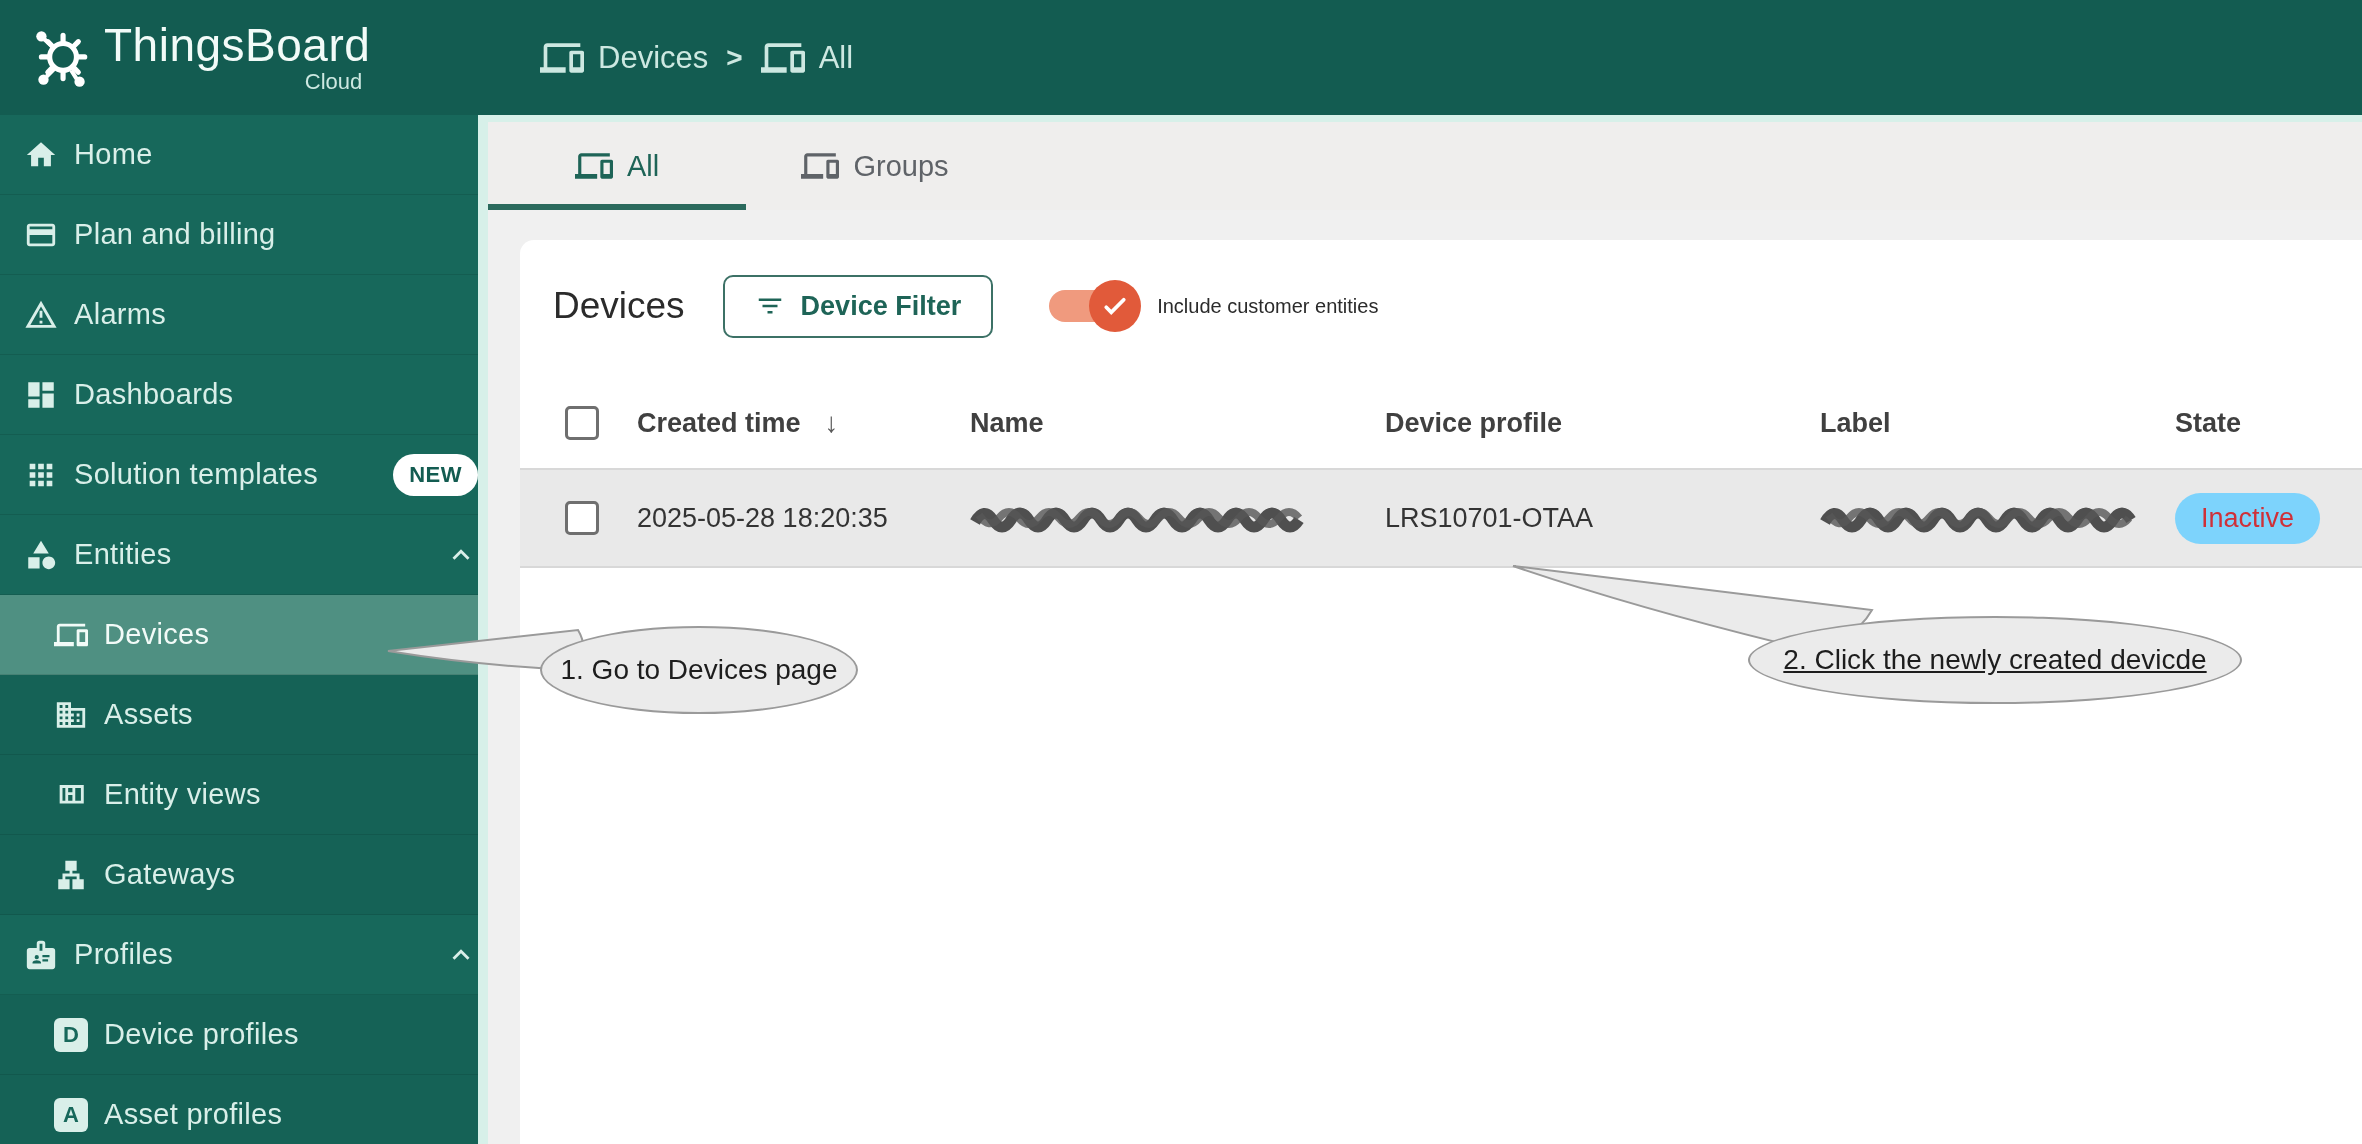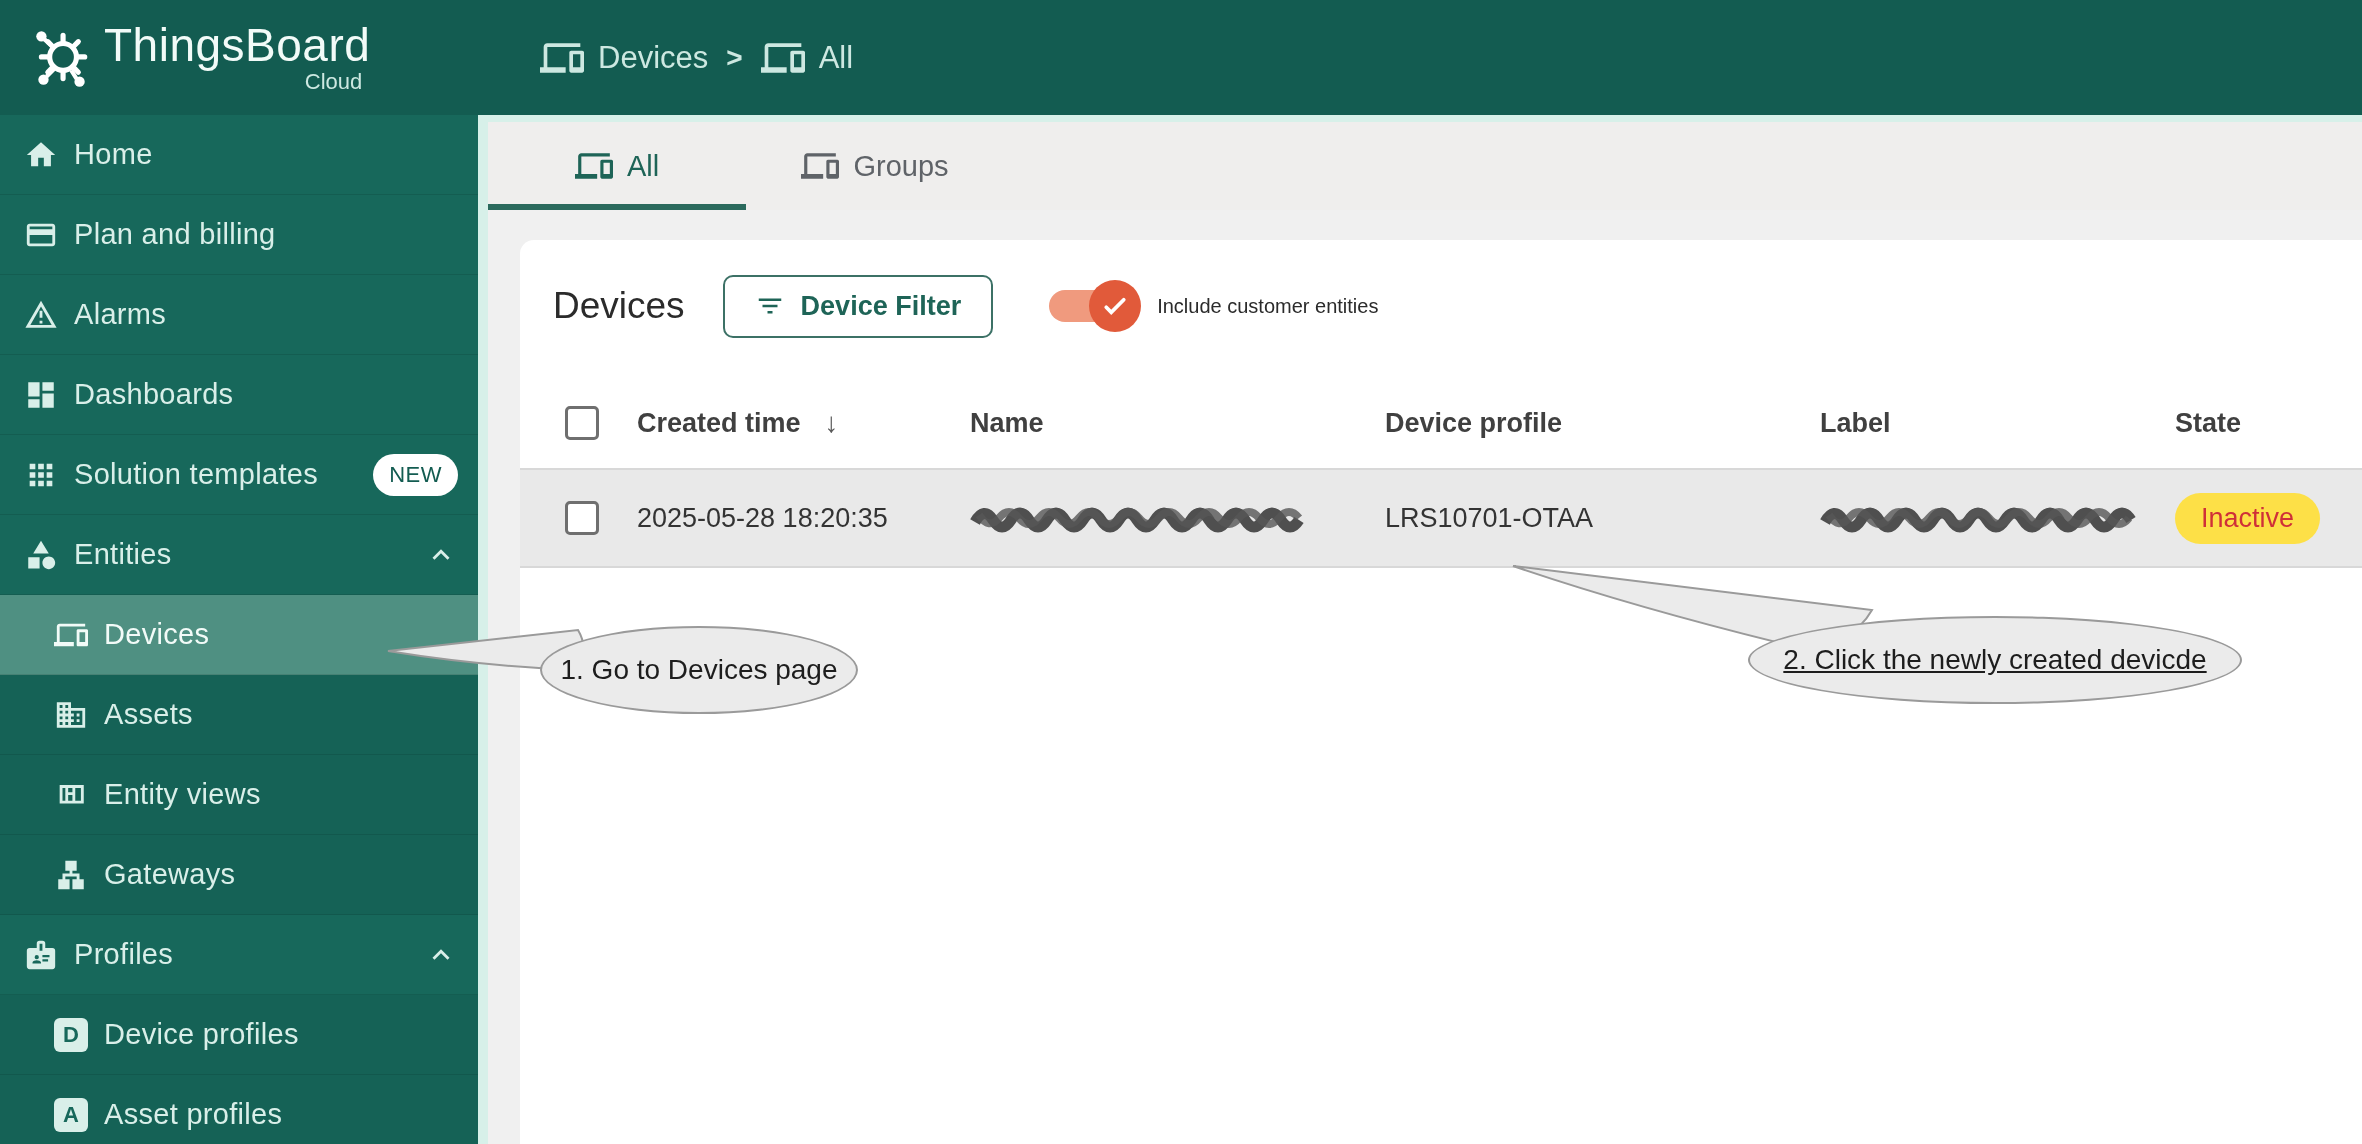--- a/index.html
+++ b/index.html
@@ -13,28 +13,28 @@
   .logo-text { display:flex; flex-direction:column; align-items:flex-end; margin-left:10px; }
   .logo-title { font-size:46px; font-weight:500; color:#f2fbf8; letter-spacing:.5px; line-height:1.1; }
   .logo-sub { font-size:22px; color:#cde8e1; margin-top:-2px; margin-right:8px; }
   .breadcrumb { position:absolute; left:540px; top:0; height:115px; display:flex; align-items:center; gap:18px; color:#cde8e1; font-size:31px; }
   .crumb { display:flex; align-items:center; gap:14px; cursor:pointer; }
   .crumb svg { width:44px; height:44px; fill:#cde8e1; }
   .crumb-sep { font-size:28px; font-weight:700; color:#cde8e1; }
 
   
   .sidebar { position:absolute; left:0; top:115px; width:478px; height:1029px; background:#17685b; z-index:2; overflow:hidden; }
-  .nav-item { height:80px; display:flex; align-items:center; padding-left:24px; padding-right:20px; color:#d9efe9; font-size:29px; font-weight:500; letter-spacing:.3px; border-bottom:1px solid rgba(0,0,0,0.10); cursor:pointer; }
+  .nav-item { height:80px; display:flex; align-items:center; padding-left:24px; color:#d9efe9; font-size:29px; font-weight:500; letter-spacing:.3px; border-bottom:1px solid rgba(0,0,0,0.10); cursor:pointer; }
   .nav-item .nav-icon { width:34px; height:34px; margin-right:16px; fill:#d9efe9; flex:none; }
   .nav-item.sub { padding-left:54px; }
   .nav-item.active { background:#4f9082; color:#f2fbf8; }
   .nav-item.active .nav-icon { fill:#f2fbf8; }
   .nav-group { background:rgba(0,0,0,0.05); }
   .chevron { margin-left:auto; width:34px; height:34px; fill:#d9efe9; flex:none; }
-  .new-badge { margin-left:auto; background:#ffffff; color:#135c51; font-size:22px; font-weight:400; padding:8px 16px; border-radius:22px; letter-spacing:.5px; }
+  .new-badge { margin-left:auto; background:#ffffff; color:#135c51; font-size:22px; font-weight:700; padding:8px 16px; border-radius:22px; letter-spacing:.5px; }
   .letter-icon { width:34px; height:34px; border-radius:6px; background:#d9efe9; color:#17685b; display:flex; align-items:center; justify-content:center; font-size:22px; font-weight:700; margin-right:16px; flex:none; }
 
   
   .content { position:absolute; left:478px; top:115px; width:1884px; height:1029px; background:#f0f0f0; border-left:10px solid #d7f0e9; border-top:7px solid #d7f0e9; z-index:1; }
   .tabbar { position:relative; height:88px; background:#efeeed; display:flex; }
   .tab { width:258px; display:flex; align-items:center; justify-content:center; gap:14px; font-size:29px; font-weight:500; color:#5f6368; cursor:pointer; }
   .tab svg { width:38px; height:38px; fill:currentColor; }
   .tab.active { color:#1e6457; }
   .ink-bar { position:absolute; left:0; bottom:0; width:258px; height:6px; background:#2b6a5d; }
   .main { position:relative; height:934px; background:#f0f0f0; }
@@ -54,21 +54,21 @@
 
   
   .table { margin-top:36px; }
   .trow { display:grid; grid-template-columns:72px 333px 415px 435px 355px 1fr; padding-left:45px; align-items:center; }
   .thead { height:90px; font-size:27px; font-weight:700; color:#404040; }
   .th { display:flex; align-items:center; gap:24px; }
   .sort-arrow { font-size:28px; color:#5a5a5a; font-weight:400; }
   .drow { height:100px; background:#e9e9e9; border-top:2px solid #d8d8d8; border-bottom:2px solid #d8d8d8; font-size:27px; color:#333; cursor:pointer; }
   .checkbox { width:34px; height:34px; border:3px solid #6f6f6f; border-radius:5px; background:#ffffff; cursor:pointer; }
   .scribble { display:block; }
-  .state-badge { display:inline-block; padding:10px 26px; border-radius:30px; background:#fde047; color:#cf3038; font-size:27px; }
+  .state-badge { display:inline-block; padding:10px 26px; border-radius:30px; background:#7dd3fc; color:#cf3038; font-size:27px; }
 
   
   .overlay { position:absolute; left:0; top:0; width:2362px; height:1144px; pointer-events:none; z-index:5; }
   .callout { position:absolute; z-index:6; background:#ebebeb; border:2px solid #9a9a9a; border-radius:50%; display:flex; align-items:center; justify-content:center; font-size:28px; color:#1d1d1d; white-space:nowrap; }
   .callout-1 { left:540px; top:626px; width:318px; height:88px; }
   .callout-2 { left:1748px; top:616px; width:494px; height:88px;text-decoration:underline; }
 </style>
 </head>
 <body>
 

